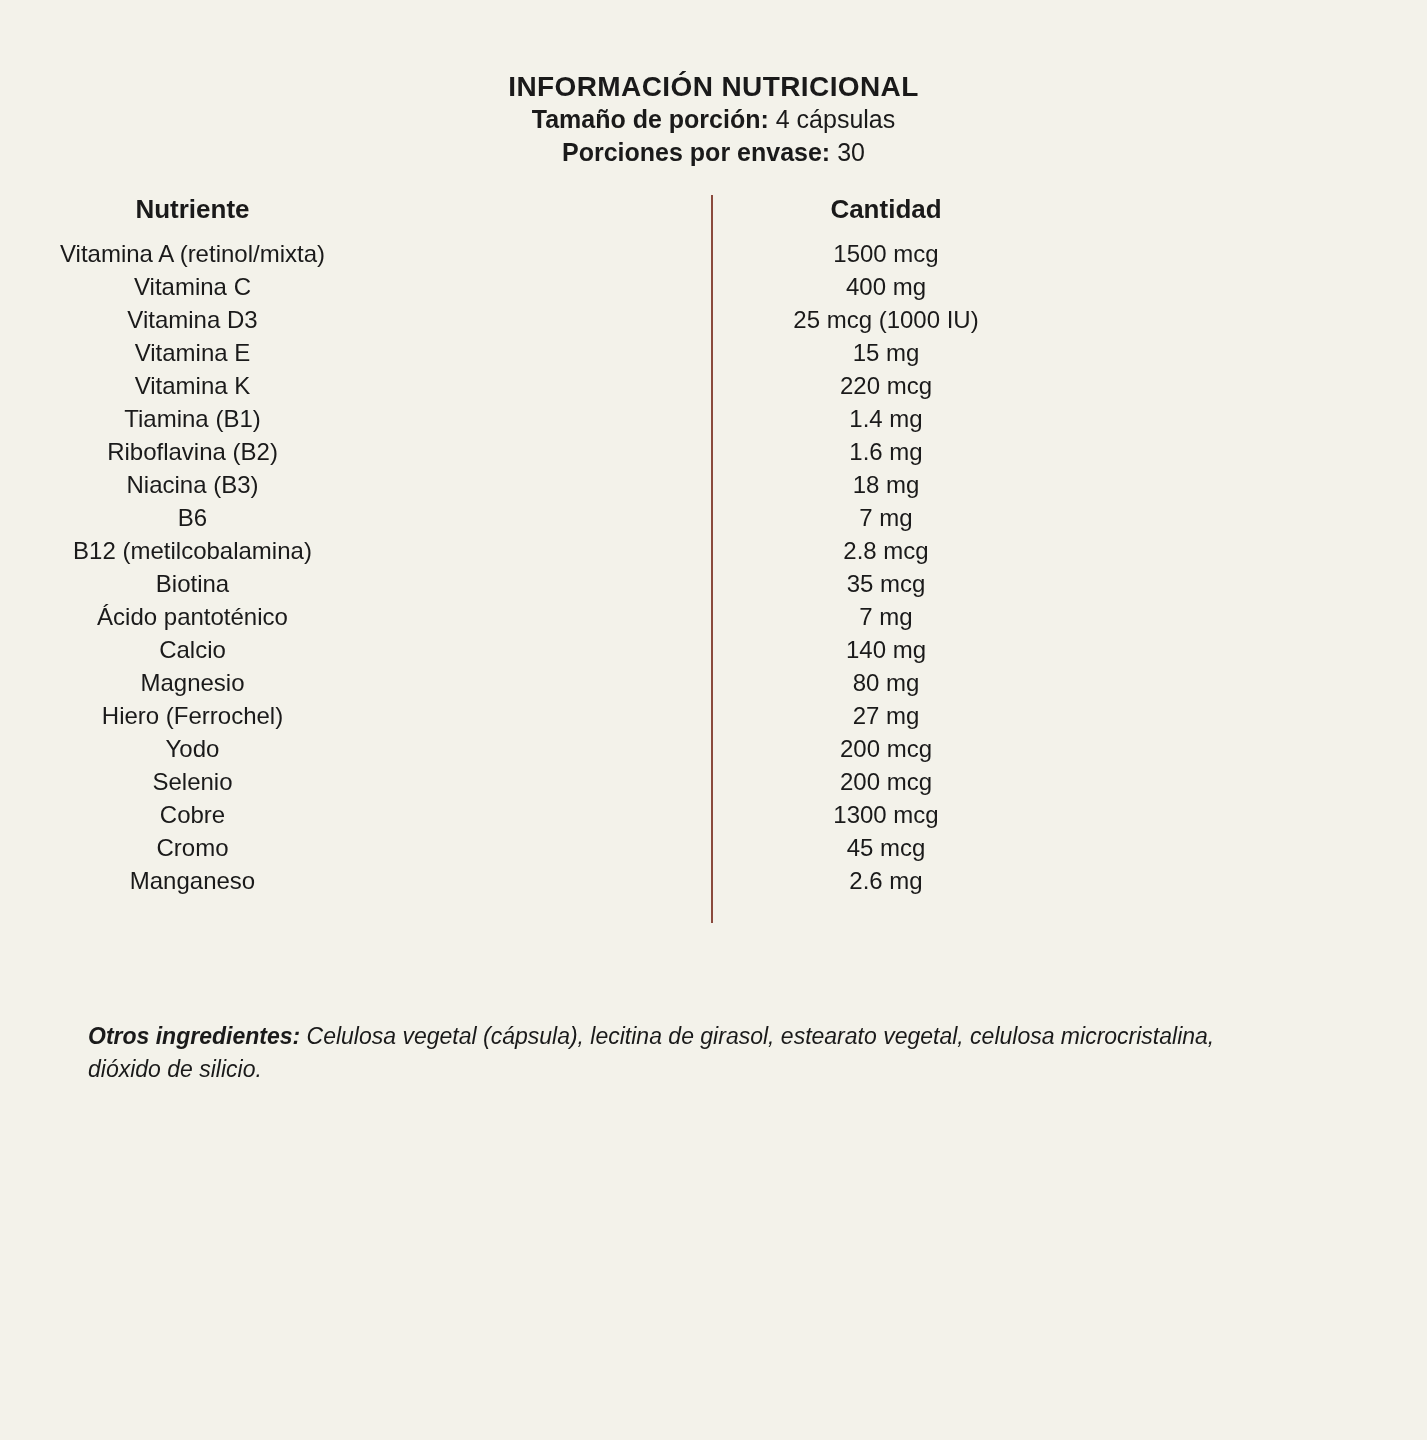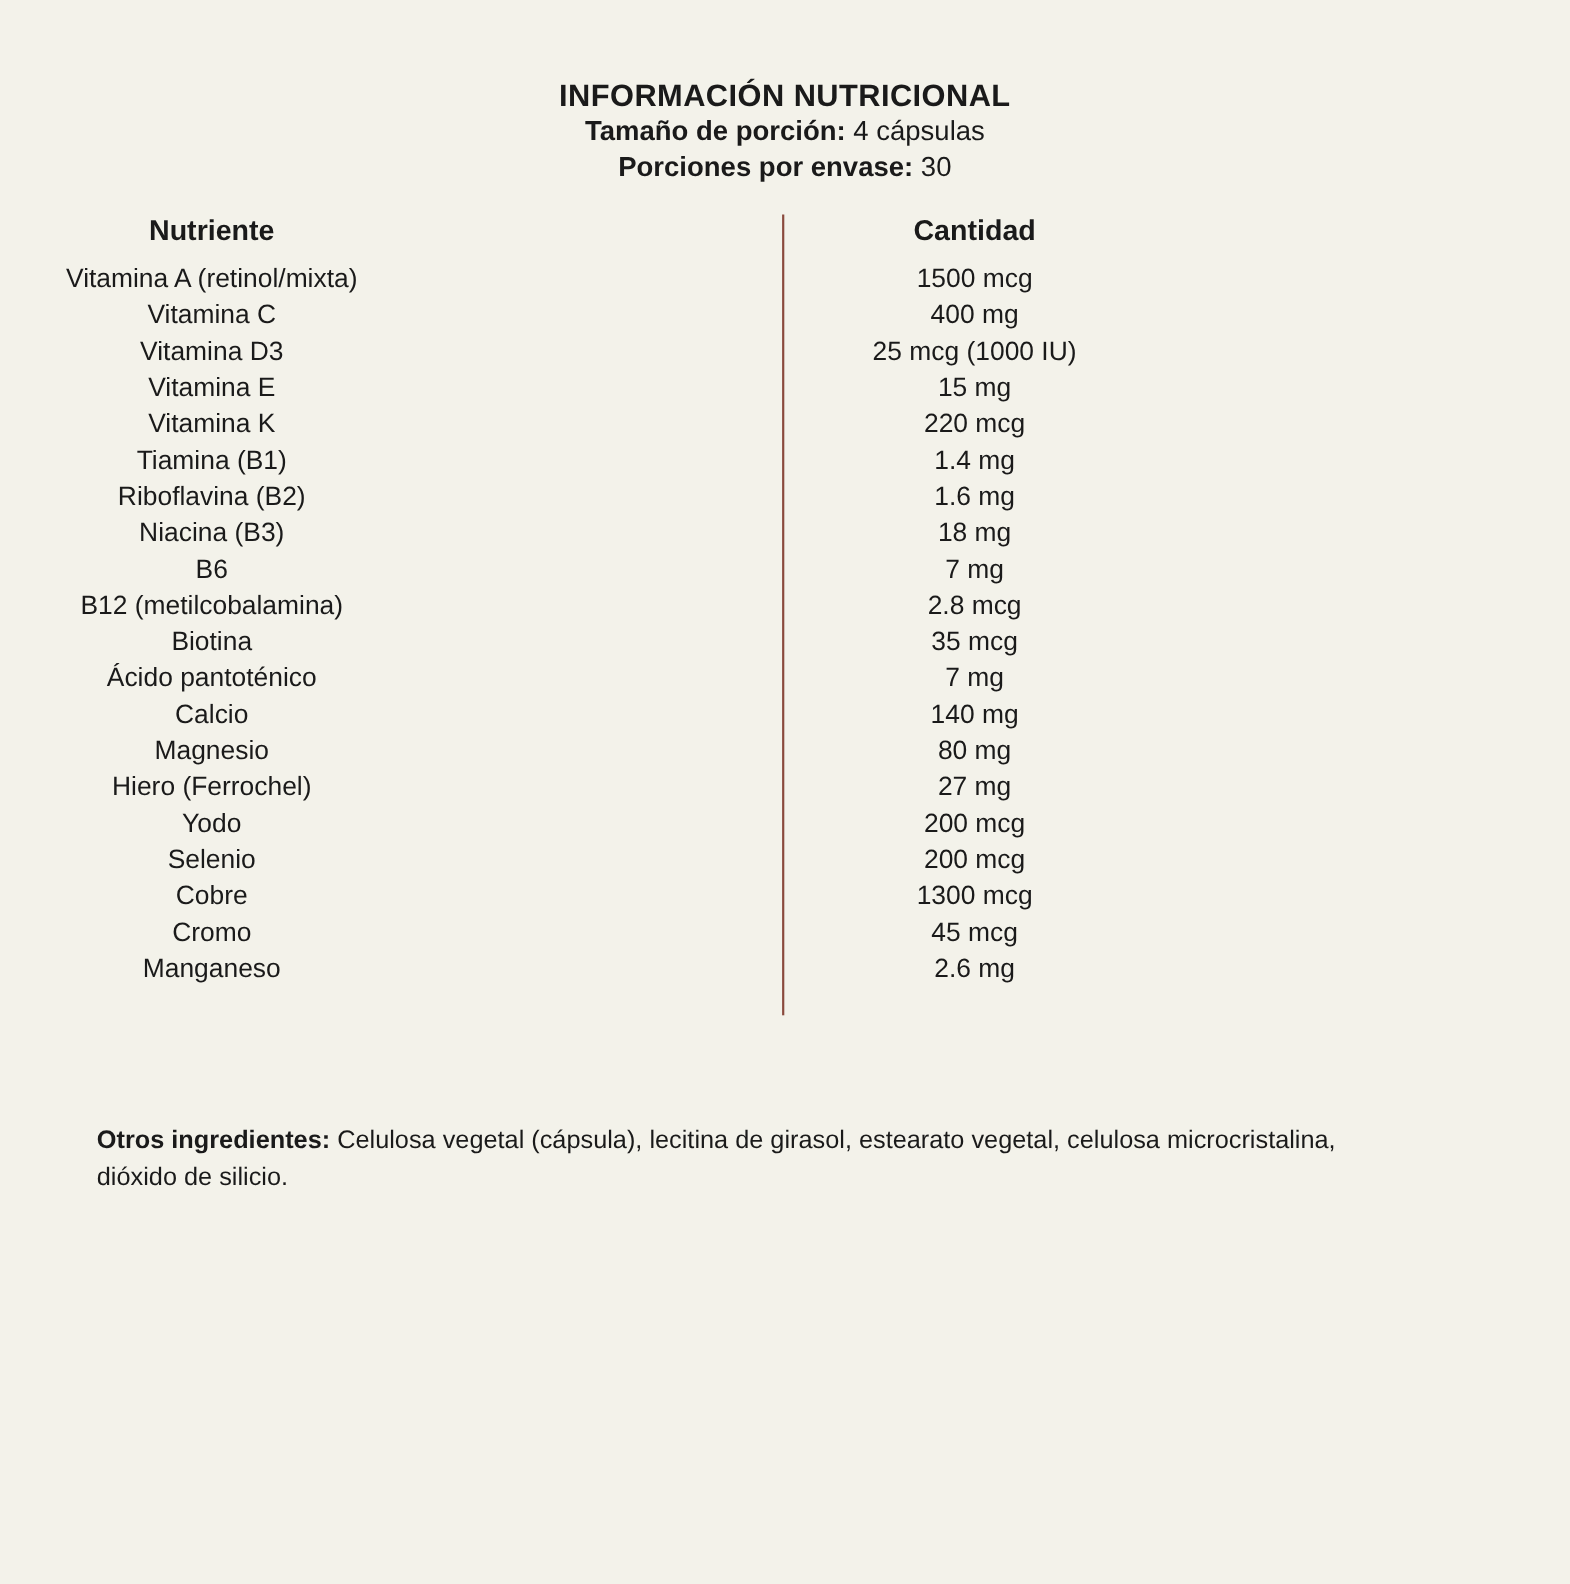--- a/index.html
+++ b/index.html
@@ -98,20 +98,21 @@
 
   
   .other-ingredients {
     position: absolute;
     left: 88px;
     top: 997px;
     width: 1185px;
     font-size: 23px;
     line-height: 1.42;
     text-align: left;
+    font-style: italic;
   }
   .other-ingredients .oi-label {
     font-weight: bold;
   }
   .other-ingredients .oi-text {
     font-weight: normal;
   }
 </style>
 </head>
 <body style="background: rgb(243, 242, 234); color: rgb(26, 26, 26);">

